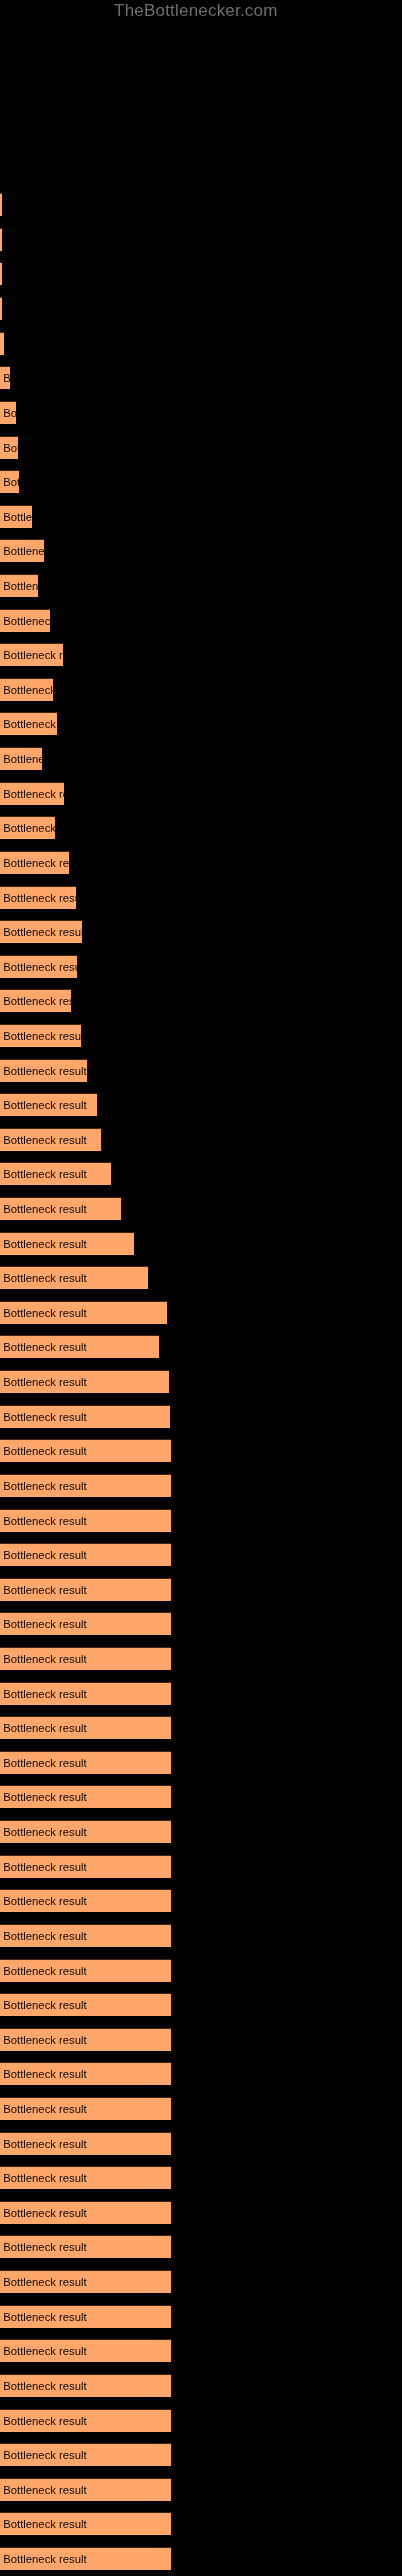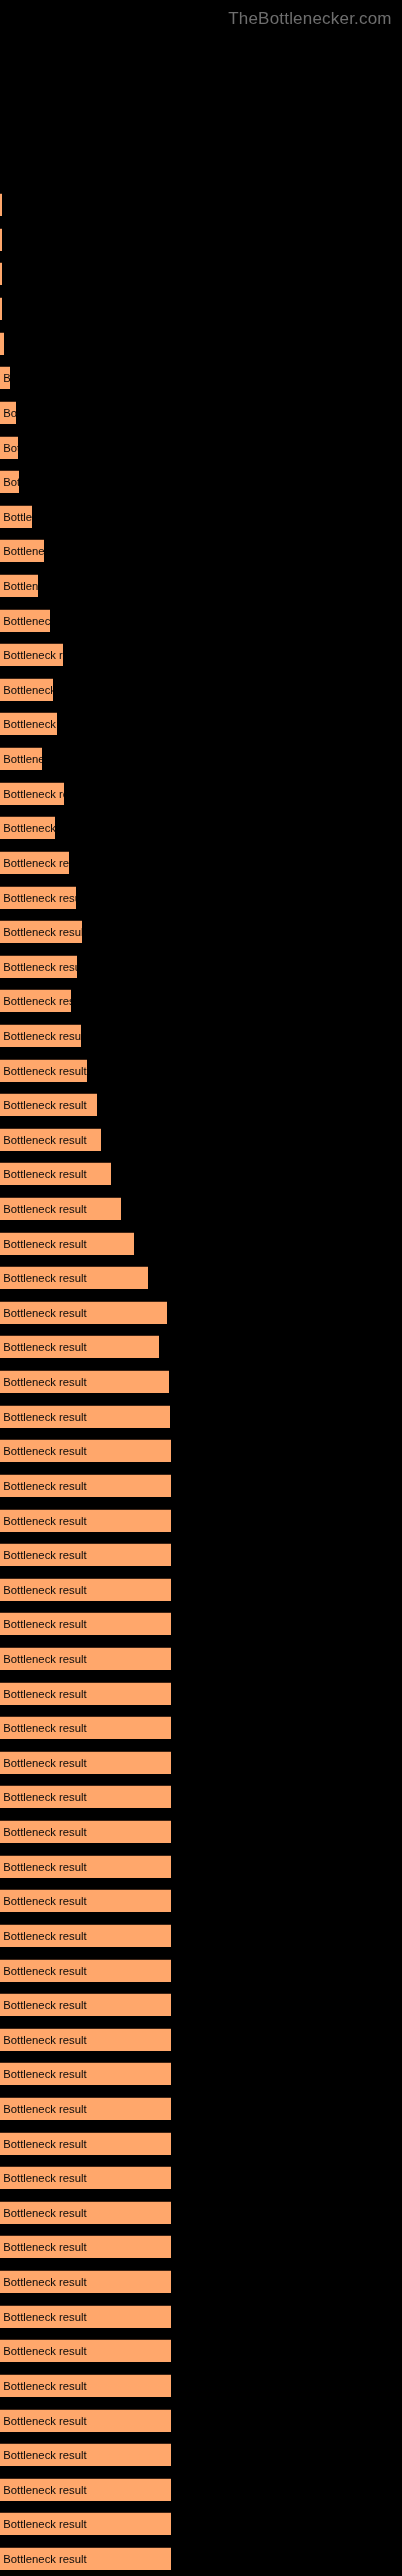--- a/index.html
+++ b/index.html
@@ -13,28 +13,28 @@
     position: relative;
     overflow: hidden;
     font-family: "Liberation Sans", sans-serif;
     -webkit-font-smoothing: antialiased;
   }
 
   
   #site-header {
     position: absolute;
     left: 0;
-    top: 8px;
+    top: 0;
     width: 403px;
     height: 32px;
     box-sizing: border-box;
     padding-right: 11.3px;
     display: flex;
     align-items: flex-start;
-    justify-content: flex-end;
+    justify-content: center;
   }
   #site-header .brand {
     color: #6e6e6e;
     font-size: 17px;
     line-height: 22.5px;
     letter-spacing: 0.2px;
     white-space: nowrap;
     font-weight: 400;
   }
 

